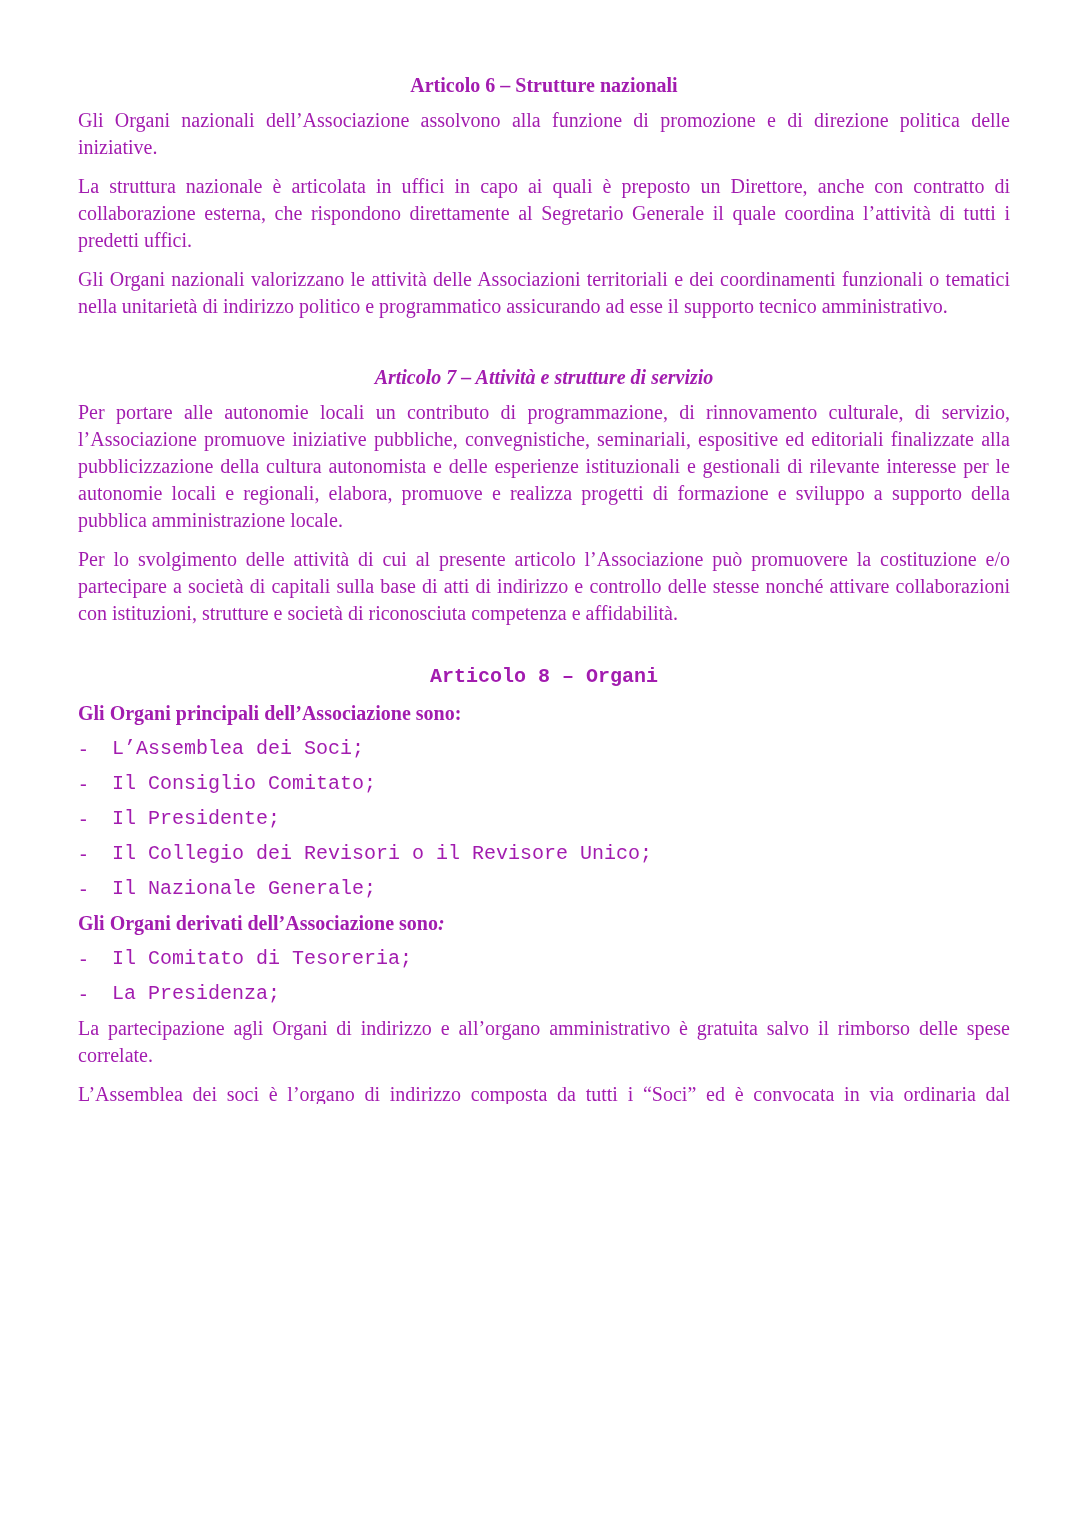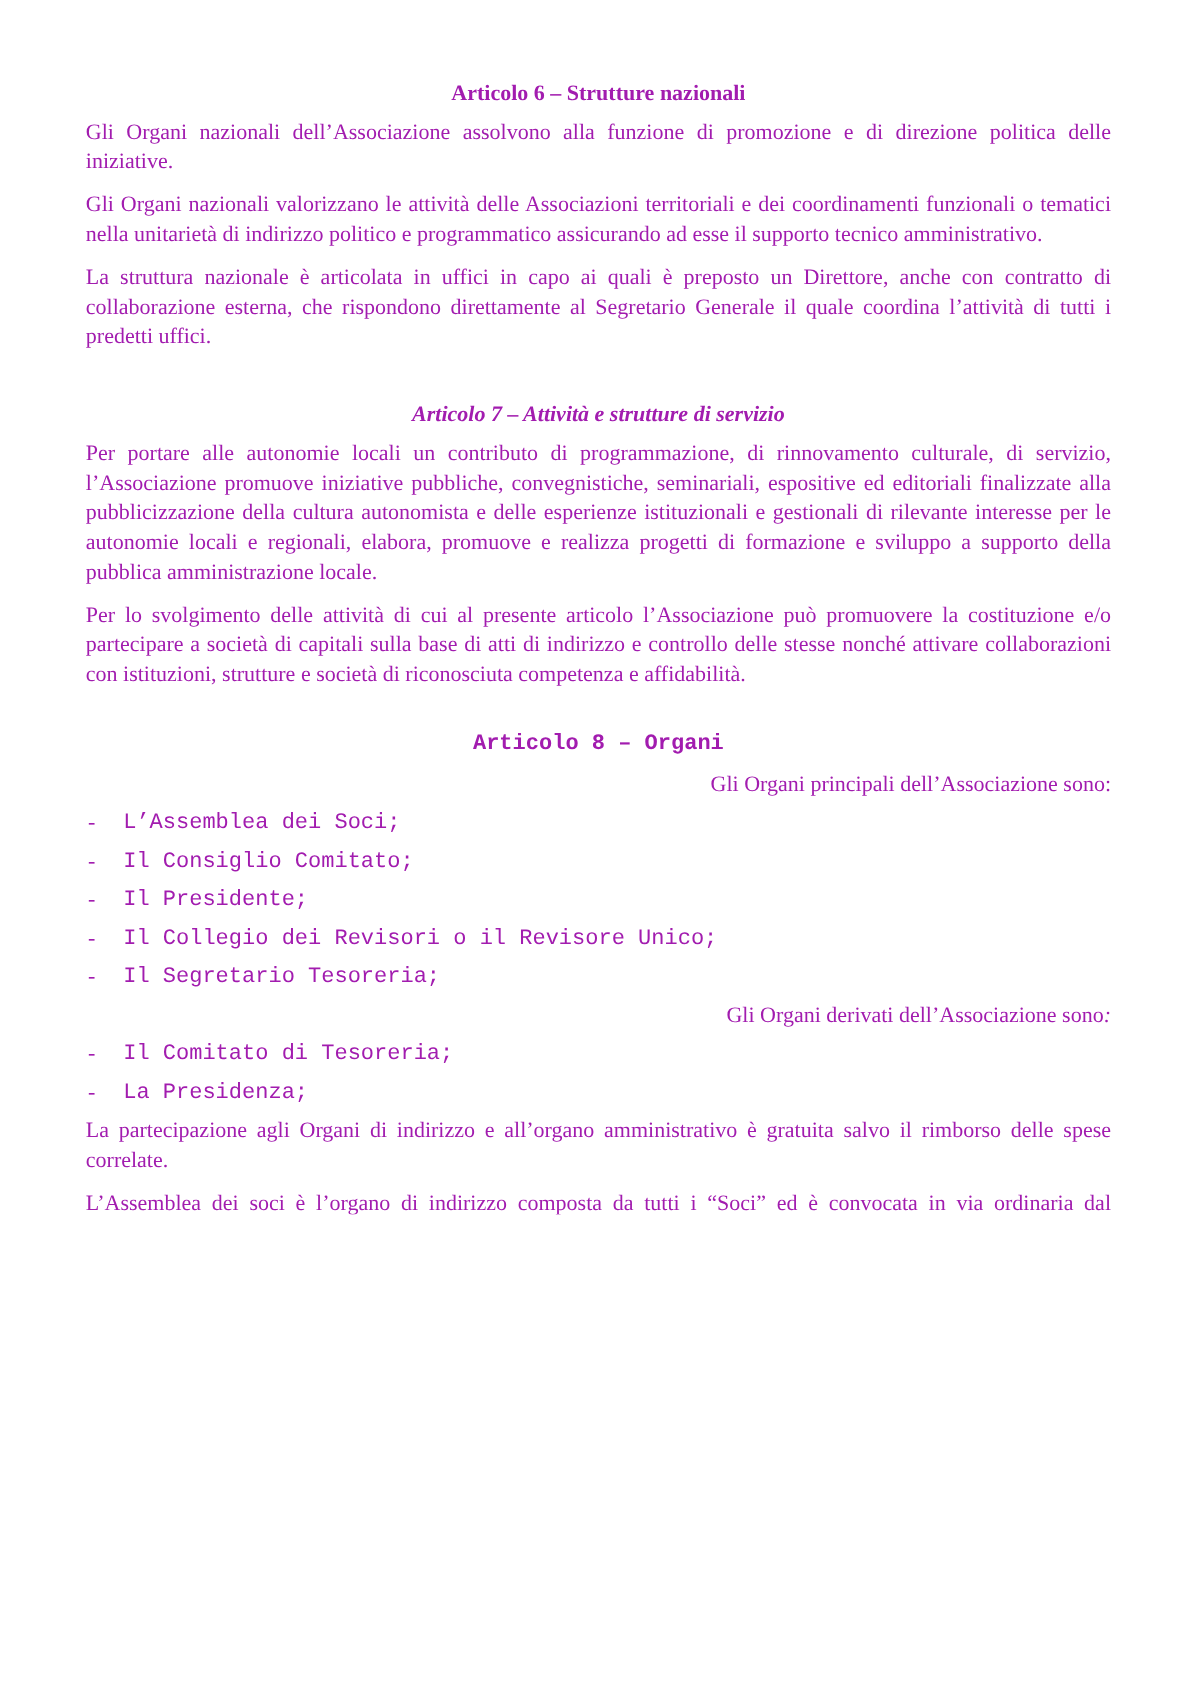--- a/index.html
+++ b/index.html
@@ -29,21 +29,22 @@
   }
   .gap-art7 { margin-top: 44px; font-style: italic; }
   .gap-art8 { margin-top: 36px; margin-bottom: 10px; font-family: Liberation Mono, monospace; }
   .gap-art9 { margin-top: 48px; margin-bottom: 24px; }
   .para {
     margin: 0 0 12px 0;
     text-align: justify;
   }
   .intro {
     margin: 0 0 8px 0;
-    text-align: right;
+    text-align: left;
+    font-weight: bold;
   }
   .intro em { font-style: italic; }
   .dash-list { margin: 0; }
   .list-item {
     display: flex;
     margin: 0 0 8px 0;
   }
   .list-item .marker {
     flex: 0 0 34px;
     width: 34px;
@@ -62,22 +63,22 @@
   }
 </style>
 </head>
 <body>
 
 <div class="page">
 
   <section>
     <h2 class="art-heading">Articolo 6 – Strutture nazionali</h2>
     <p class="para">Gli Organi nazionali dell’Associazione assolvono alla funzione di promozione e di direzione politica delle iniziative.</p>
+    <p class="para">La struttura nazionale è articolata in uffici in capo ai quali è preposto un Direttore, anche con contratto di collaborazione esterna, che rispondono direttamente al Segretario Generale il quale coordina l’attività di tutti i predetti uffici.</p>
     <p class="para">Gli Organi nazionali valorizzano le attività delle Associazioni territoriali e dei coordinamenti funzionali o tematici nella unitarietà di indirizzo politico e programmatico assicurando ad esse il supporto tecnico amministrativo.</p>
-    <p class="para">La struttura nazionale è articolata in uffici in capo ai quali è preposto un Direttore, anche con contratto di collaborazione esterna, che rispondono direttamente al Segretario Generale il quale coordina l’attività di tutti i predetti uffici.</p>
   </section>
 
   <section>
     <h2 class="art-heading gap-art7">Articolo 7 – Attività e strutture di servizio</h2>
     <p class="para">Per portare alle autonomie locali un contributo di programmazione, di rinnovamento culturale, di servizio, l’Associazione promuove iniziative pubbliche, convegnistiche, seminariali, espositive ed editoriali finalizzate alla pubblicizzazione della cultura autonomista e delle esperienze istituzionali e gestionali di rilevante interesse per le autonomie locali e regionali, elabora, promuove e realizza progetti di formazione e sviluppo a supporto della pubblica amministrazione locale.</p>
     <p class="para">Per lo svolgimento delle attività di cui al presente articolo l’Associazione può promuovere la costituzione e/o partecipare a società di capitali sulla base di atti di indirizzo e controllo delle stesse nonché attivare collaborazioni con istituzioni, strutture e società di riconosciuta competenza e affidabilità.</p>
   </section>
 
   <section>
     <h2 class="art-heading gap-art8">Articolo 8 – Organi</h2>
@@ -94,21 +95,21 @@
       <div class="list-item">
         <span class="marker">-</span>
         <span class="item-text">Il Presidente;</span>
       </div>
       <div class="list-item">
         <span class="marker">-</span>
         <span class="item-text">Il Collegio dei Revisori o il Revisore Unico;</span>
       </div>
       <div class="list-item">
         <span class="marker">-</span>
-        <span class="item-text">Il Segretario Tesoreria;</span>
+        <span class="item-text">Il Nazionale Generale;</span>
       </div>
     </div>
     <p class="intro"><span>Gli Organi derivati dell’Associazione sono</span><em>:</em></p>
     <div class="dash-list">
       <div class="list-item">
         <span class="marker">-</span>
         <span class="item-text">Il Comitato di Tesoreria;</span>
       </div>
       <div class="list-item">
         <span class="marker">-</span>

